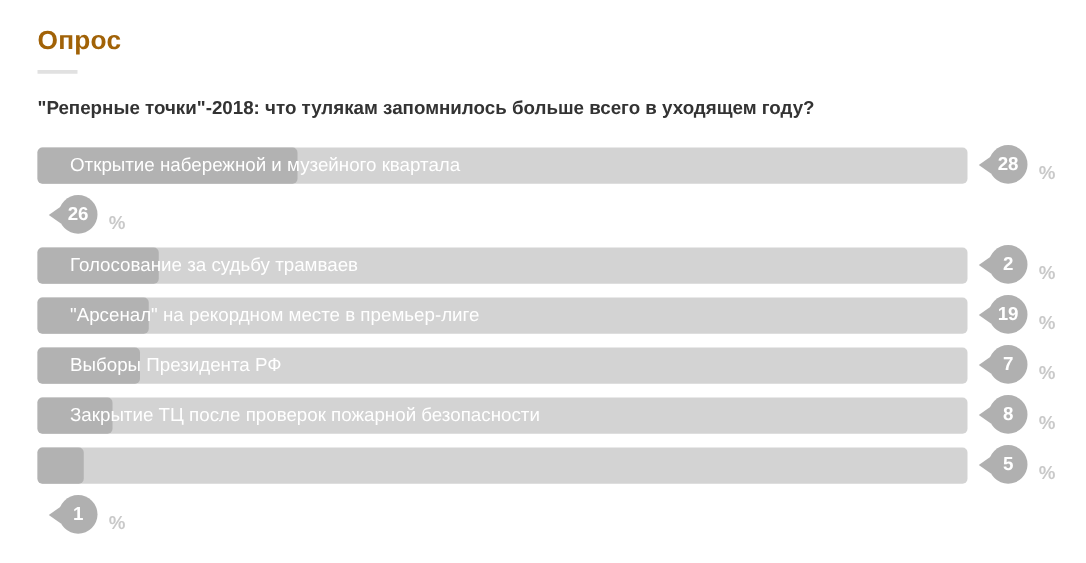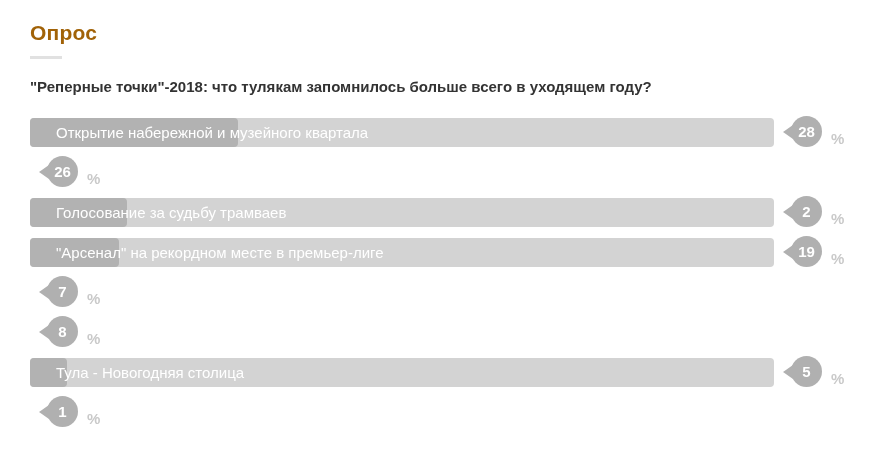--- a/index.html
+++ b/index.html
@@ -151,37 +151,44 @@
       <div class="fill" style="width: 12%;"></div>
       <span class="label">"Арсенал" на рекордном месте в премьер-лиге</span>
     </div>
     <div class="bubble">
       <span>19</span>
     </div>
     <span class="pct-sign">%</span>
   </div>
 
   <div class="row">
+    <div class="track">
+      <div class="fill" style="width: 11%;"></div>
+      <span class="label">Выборы Президента РФ</span>
+    </div>
     <div class="bubble">
       <span>7</span>
     </div>
     <span class="pct-sign">%</span>
   </div>
 
   <div class="row">
+    <div class="track">
+      <div class="fill" style="width: 8%;"></div>
+      <span class="label">Закрытие ТЦ после проверок пожарной безопасности</span>
+    </div>
     <div class="bubble">
       <span>8</span>
     </div>
     <span class="pct-sign">%</span>
   </div>
 
   <div class="row">
     <div class="track">
       <div class="fill" style="width: 5%;"></div>
-      <span class="label">Тула - Новогодняя столица</span>
     </div>
     <div class="bubble">
       <span>5</span>
     </div>
     <span class="pct-sign">%</span>
   </div>
 
   <div class="row">
     <div class="bubble">
       <span>1</span>

